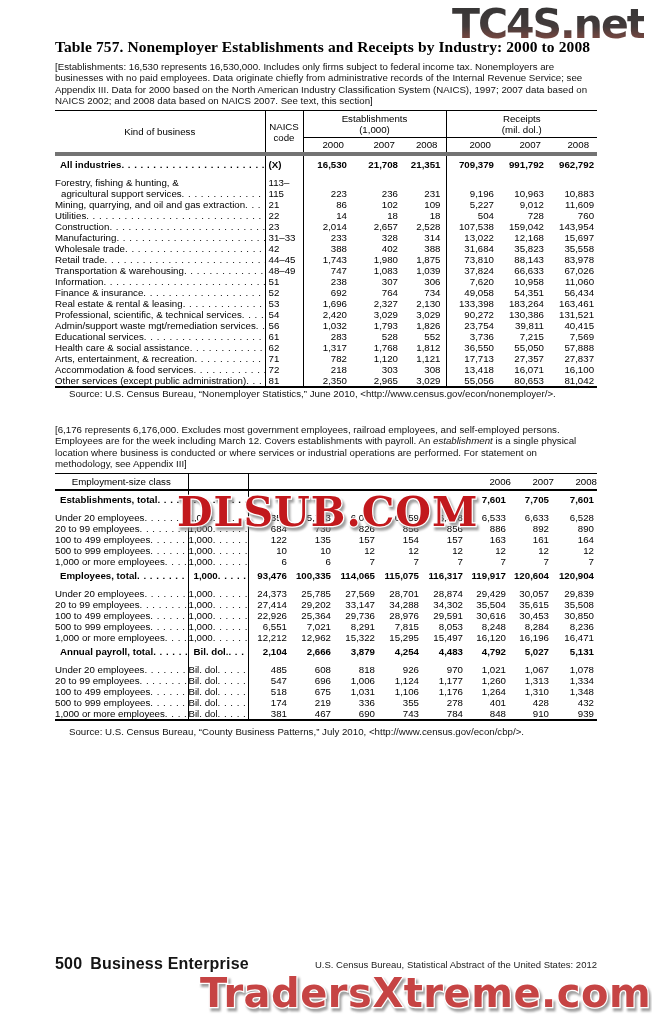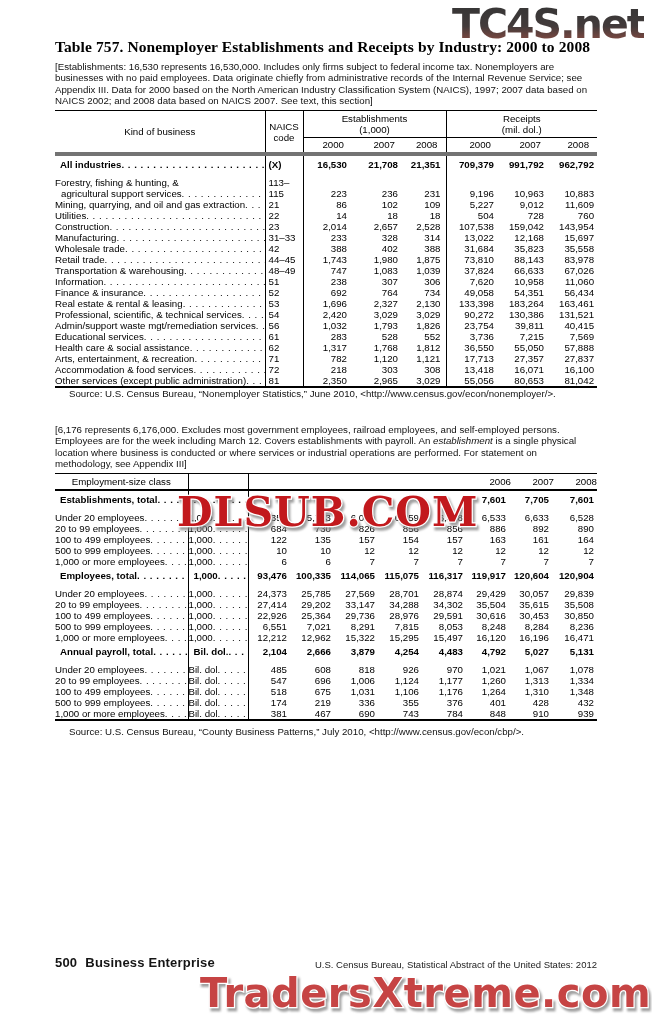--- a/index.html
+++ b/index.html
@@ -43,21 +43,21 @@
   td.num{text-align:right;padding-right:5px;}
   td.num.last{padding-right:3px;}
   tr.gap td{padding-top:5px;}
   tr.total{font-weight:bold;}
   tr.total td{padding-top:3px;padding-bottom:2px;}
   tr.total .sl{padding-left:5px;}
 
   .fn{font-size:9.7px;line-height:11.5px;margin:0 0 0 14px;color:#111;}
   .fn.first{margin-top:5px;}
 
-  .footer-folio{position:absolute;left:55px;top:955px;font-size:13px;font-weight:bold;
+  .footer-folio{position:absolute;left:55px;top:955px;font-size:16px;font-weight:bold;
                 color:#151515;z-index:1;letter-spacing:0.2px;}
   .footer-folio .sp{display:inline-block;width:8px;}
   .footer-credit{position:absolute;right:55px;top:959px;font-size:9.5px;color:#222;z-index:1;}
 
   
   .wm{position:absolute;z-index:5;white-space:nowrap;}
   .wm-top{left:452px;top:0px;font-family:"DejaVu Sans",sans-serif;font-weight:800;
           font-size:41px;letter-spacing:-2px;
           background:linear-gradient(180deg,#2d2d2d 8%,#3c3434 55%,#7c423a 85%,#96544a 100%);
           -webkit-background-clip:text;background-clip:text;
@@ -855,21 +855,21 @@
             <td class="unit vr">
               <div class="sl">
                 <span>Bil. dol</span>
                 <span class="leader"></span>
               </div>
             </td>
             <td class="num">174</td>
             <td class="num">219</td>
             <td class="num">336</td>
             <td class="num">355</td>
-            <td class="num">376</td>
+            <td class="num">278</td>
             <td class="num">401</td>
             <td class="num">428</td>
             <td class="num last">432</td>
           </tr>
 
           <tr>
             <td class="stub vr">
               <div class="sl">
                 <span>1,000 or more employees</span>
                 <span class="leader"></span>

